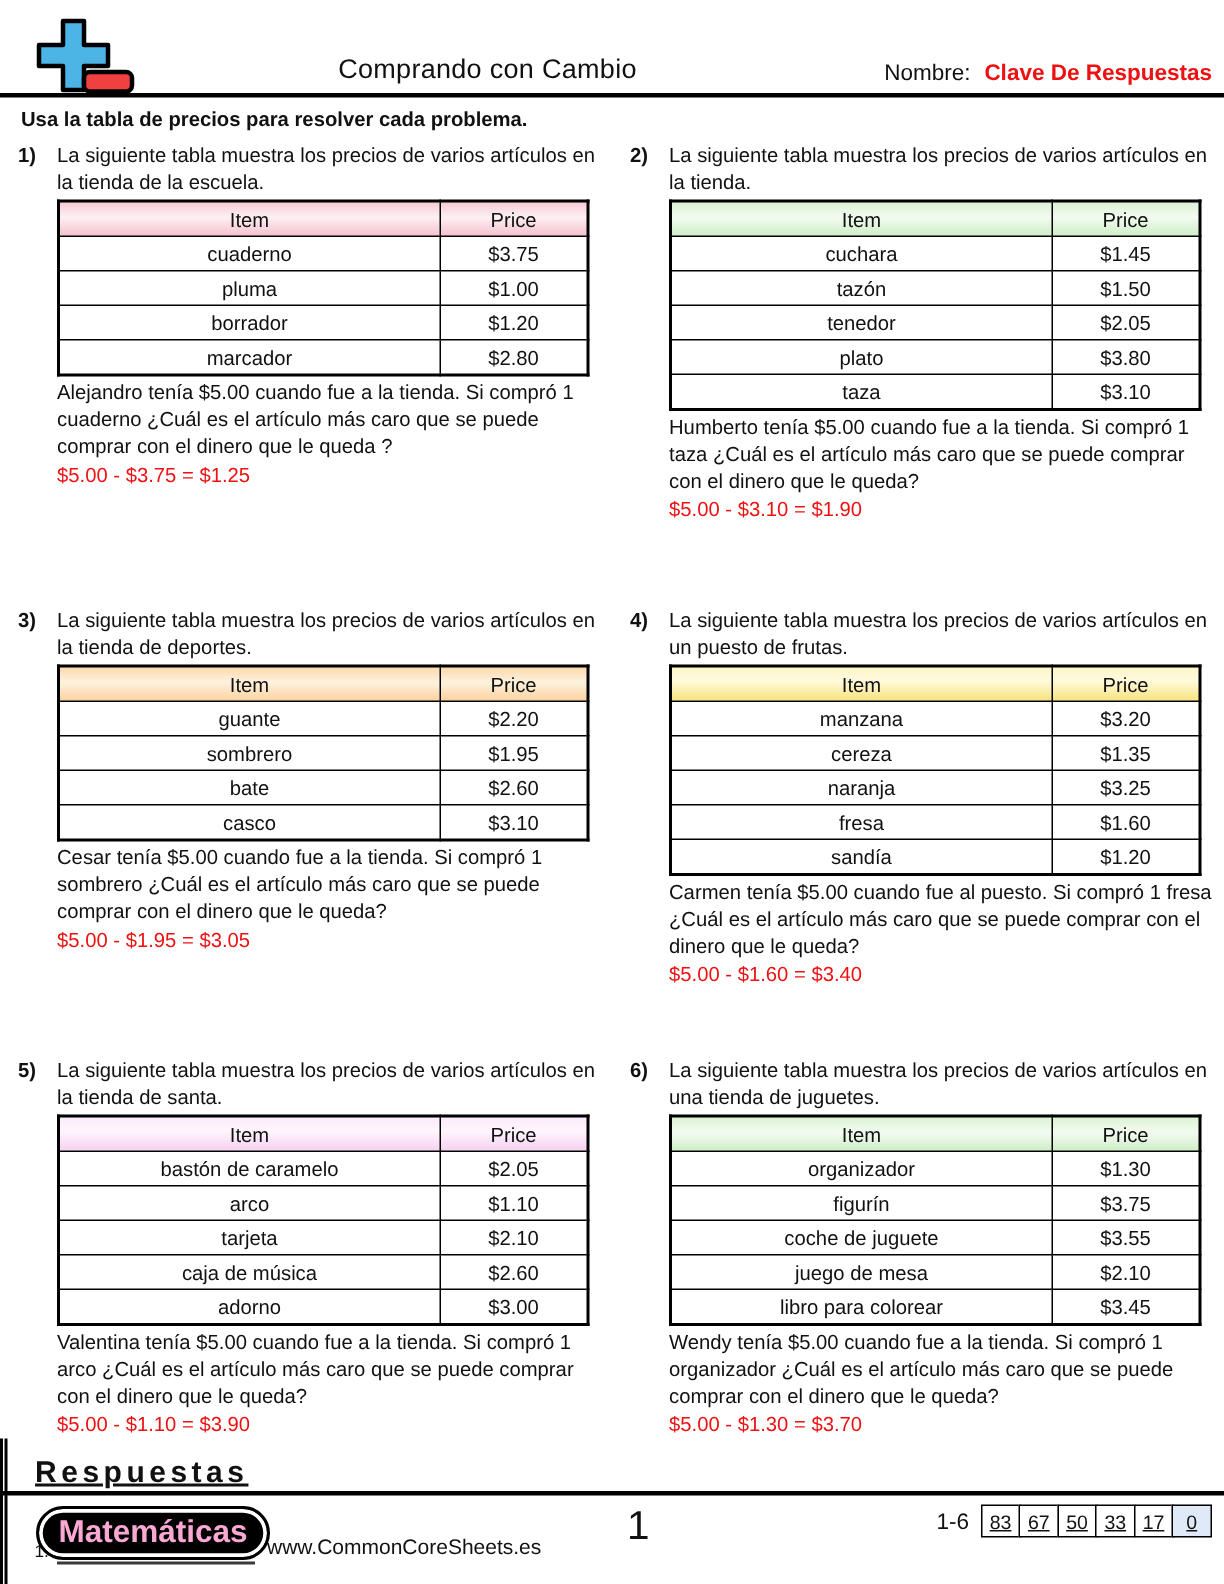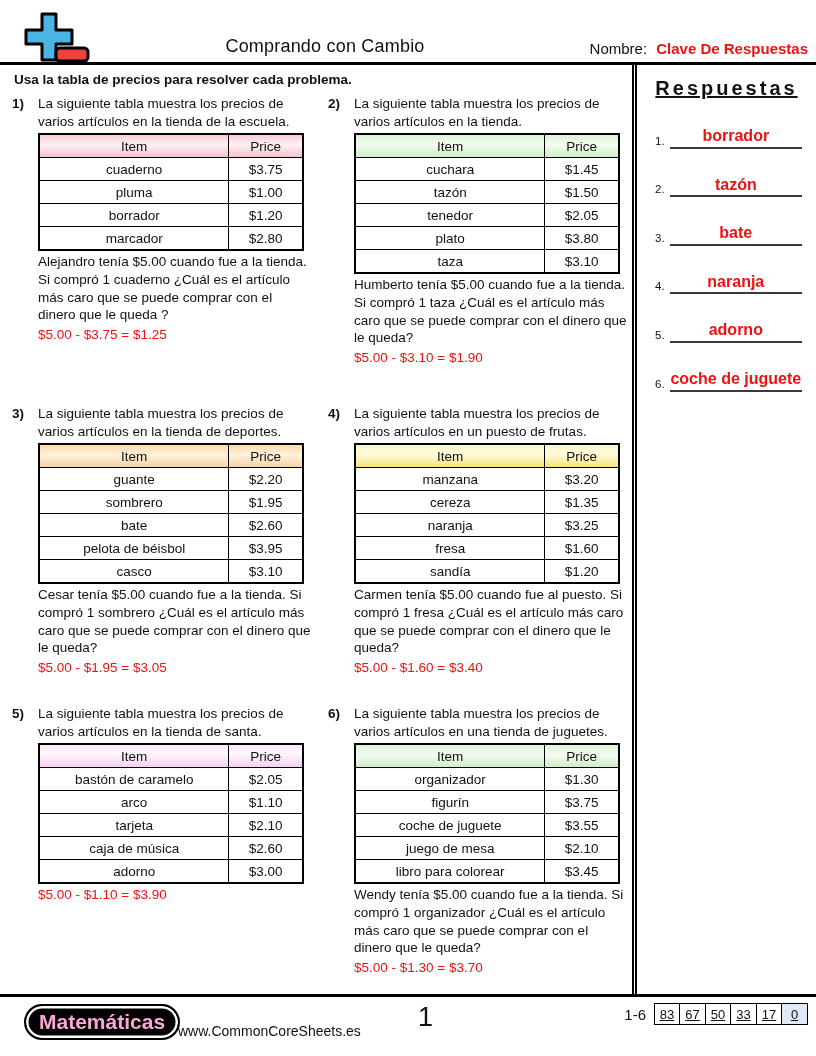--- a/index.html
+++ b/index.html
@@ -6,21 +6,21 @@
   .page{position:relative;width:816px;height:1056px;background:#fff;overflow:hidden;
         font-family:"Liberation Sans",sans-serif;color:#111;}
   
   .hdr{position:relative;height:62px;border-bottom:3px solid #000;}
   .logo{position:absolute;left:14px;top:12px;}
   .title{position:absolute;left:110px;width:430px;bottom:5px;text-align:center;
          font-size:18px;letter-spacing:.2px;}
   .namebox{position:absolute;right:8px;bottom:5px;font-size:15px;white-space:nowrap;}
   .namebox .val{color:#ee1111;font-weight:700;margin-left:5px;text-align:center;}
   
-  .content{display:flex;height:929px;}
+  .content{display:flex;height:929px;flex-direction:column;}
   .problems{flex:1;padding:3px 4px 0 12px;box-sizing:border-box;}
   .instruction{font-weight:700;font-size:13.5px;margin:4px 0 8px 2px;}
   .pgrid{display:grid;grid-template-columns:1fr 1fr;grid-template-rows:310px 300px auto;
          column-gap:16px;}
   .problem{display:flex;font-size:13.5px;line-height:1.31;}
   .pnum{font-weight:700;width:26px;flex:none;}
   .pbody{flex:1;}
   table{border-collapse:collapse;margin:3px 0 2px 0;width:97%;}
   table{border:2.5px solid #000;}
   th,td{border:1.5px solid #000;text-align:center;padding:1px 4px;height:20px;
@@ -171,24 +171,20 @@
                   </tr>
                   <tr>
                     <td>sombrero</td>
                     <td>$1.95</td>
                   </tr>
                   <tr>
                     <td>bate</td>
                     <td>$2.60</td>
                   </tr>
                   <tr>
-                    <td>pelota de béisbol</td>
-                    <td>$3.95</td>
-                  </tr>
-                  <tr>
                     <td>casco</td>
                     <td>$3.10</td>
                   </tr>
                 </tbody>
             </table>
             <div class="question">Cesar tenía $5.00 cuando fue a la tienda. Si compró 1 sombrero ¿Cuál es el artículo más caro que se puede comprar con el dinero que le queda?</div>
             <div class="answer">$5.00 - $1.95 = $3.05</div>
           </div>
         </div>
 
@@ -258,20 +254,21 @@
                   <tr>
                     <td>caja de música</td>
                     <td>$2.60</td>
                   </tr>
                   <tr>
                     <td>adorno</td>
                     <td>$3.00</td>
                   </tr>
                 </tbody>
             </table>
+            <div class="question">Valentina tenía $5.00 cuando fue a la tienda. Si compró 1 arco ¿Cuál es el artículo más caro que se puede comprar con el dinero que le queda?</div>
             <div class="answer">$5.00 - $1.10 = $3.90</div>
           </div>
         </div>
 
         <div class="problem">
           <div class="pnum">6)</div>
           <div class="pbody">
             <div class="intro">La siguiente tabla muestra los precios de varios artículos en una tienda de juguetes.</div>
             <table>
               <thead>

